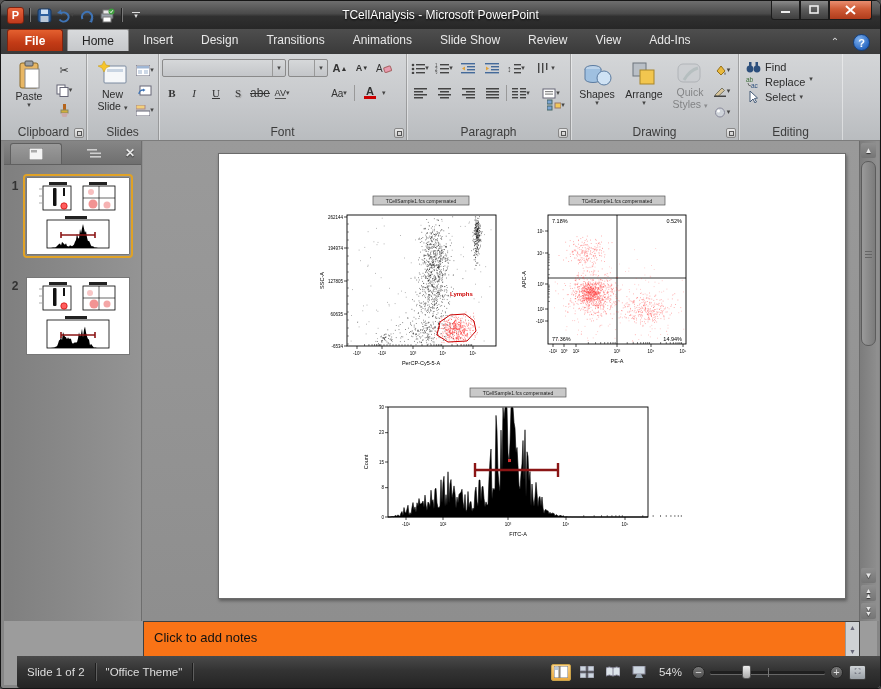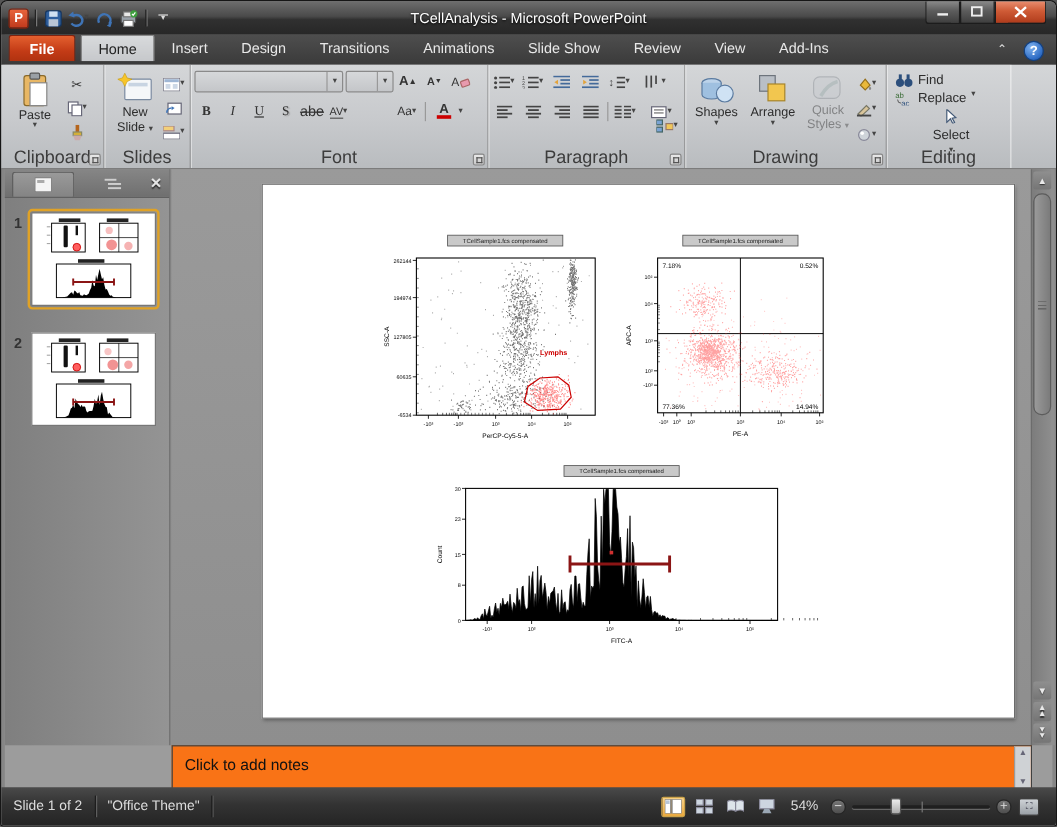--- a/index.html
+++ b/index.html
@@ -35,21 +35,21 @@
   .tabrow-right { position:absolute; right:10px; bottom:3px; display:flex; align-items:center; gap:8px; }
   .chev-btn { color:#ddd; font-size:10px; width:20px; height:15px; text-align:center; line-height:13px; border-radius:2px; }
   .help-btn { width:17px; height:17px; border-radius:50%; background:radial-gradient(circle at 35% 30%, #7fb2ef, #2d6bc4 70%, #1c4e9a);
     border:1px solid #14407e; color:#fff; font-size:11px; font-weight:bold; display:flex; align-items:center; justify-content:center; }
 
   
   .ribbon { position:absolute; left:0; top:53px; right:0; height:87px;
     background:linear-gradient(#d4d6d8,#c7c9cc 55%,#b9bcbf); border-bottom:1px solid #7c7c7c; display:flex; }
   .rgroup { position:relative; height:100%; padding:3px 3px 17px 3px;
     border-right:1px solid rgba(120,120,120,.55); box-shadow:1px 0 0 rgba(255,255,255,.45); }
-  .rgroup-label { position:absolute; left:0; right:0; bottom:0; height:16px; font-size:15px; color:#3c3c3c;
+  .rgroup-label { position:absolute; left:0; right:0; bottom:0; height:16px; font-size:12px; color:#3c3c3c;
     text-align:center; line-height:16px; }
   .launcher { position:absolute; right:2px; bottom:2px; width:10px; height:10px; border:1px solid #888; border-radius:2px;
     background:linear-gradient(#e9e9e9,#c9c9c9); }
   .launcher:after { content:""; position:absolute; left:2px; top:2px; width:4px; height:4px; border-left:1px solid #555; border-top:1px solid #555; }
   .launcher:before { content:""; position:absolute; right:1px; bottom:1px; width:4px; height:4px; border-right:1px solid #555; border-bottom:1px solid #555; }
   .bigbtn { display:flex; flex-direction:column; align-items:center; justify-content:flex-start; width:50px; height:66px; border-radius:3px; padding-top:3px; font-size:10.5px; color:#2c2c2c; text-align:center; line-height:12px; }
   .smallbtn { width:20px; height:18px; display:flex; align-items:center; justify-content:center; border-radius:2px; font-size:11px; color:#333; }
   .dis { opacity:.45; }
   .drop { font-size:7px; color:#444; line-height:6px; }
   .combo { height:18px; border:1px solid #8a8a8a; background:linear-gradient(#d6d8da,#c4c6c9); border-radius:2px; display:flex; align-items:center; justify-content:flex-end; }
@@ -81,21 +81,21 @@
   .sc-thumb:after { content:""; position:absolute; left:3px; right:3px; top:50%; height:7px; margin-top:-3px;
     background:repeating-linear-gradient(#666 0 1px, transparent 1px 3px); }
 
   
   .notes { position:absolute; left:142px; top:620px; width:717px; height:37px; background:#f97316; border:1px solid #404040; }
   .notes-text { padding:8px 0 0 10px; font-size:13px; color:#111; }
   .notes-scroll { position:absolute; right:0; top:0; width:14px; height:100%; background:#cfd2d5; border-left:1px solid #9a9a9a;
     display:flex; flex-direction:column; justify-content:space-between; align-items:center; font-size:7px; color:#667; padding:2px 0; }
 
   
-  .statusbar { position:absolute; left:0; bottom:0; right:0; height:32px; border-radius:0 0 3px 3px;
+  .statusbar { position:absolute; left:16px; bottom:0; right:0; height:32px; border-radius:0 0 3px 3px;
     background:linear-gradient(#4a4a4a,#333 45%,#242424); display:flex; align-items:center; color:#ddd; font-size:11.5px; }
   .sb-item { padding:0 10px; }
   .sb-sep { width:1px; height:18px; background:#1d1d1d; box-shadow:1px 0 0 #5e5e5e; }
   .sb-right { margin-left:auto; display:flex; align-items:center; gap:6px; padding-right:14px;padding-left:28px; }
   .viewbtn { width:20px; height:17px; display:flex; align-items:center; justify-content:center; border-radius:2px; }
   .viewbtn.active { background:linear-gradient(#f8d187,#eaa93e); border:1px solid #caa24a; }
   .zoom-slider { display:flex; align-items:center; gap:5px; }
   .zs-track { position:relative; width:115px; height:3px; background:#1f1f1f; border-radius:2px; box-shadow:0 1px 0 #666; }
   .zs-tick { position:absolute; left:50%; top:-3px; width:1px; height:9px; background:#777; }
   .zs-thumb { position:absolute; left:32px; top:-6px; width:9px; height:14px; background:linear-gradient(#eee,#aaa);
@@ -505,21 +505,21 @@
         </div>
         <div style="display:flex;align-items:flex-start;gap:4px;font-size:11px;color:#2c2c2c;">
           <svg width="15" height="12">
               <text x="0" y="6" font-size="6.5" fill="#3a6c36">ab</text>
               <text x="5" y="12" font-size="6.5" fill="#2c4f7c">ac</text>
               <path d="M2 7 q0 3 3 3" stroke="#555" fill="none" stroke-width=".8"></path>
             </svg>
           <span>Replace</span>
             <span class="drop">▾</span>
         </div>
-        <div style="display:flex;align-items:center;gap:4px;font-size:11px;color:#2c2c2c;flex-direction:column;">
+        <div style="display:flex;align-items:center;gap:4px;font-size:11px;color:#2c2c2c;">
           <svg width="15" height="12">
               <polygon points="4,0 4,11 7,8 9,12 10.5,11 8.5,7.5 11.5,7" fill="#fff" stroke="#445a77"></polygon>
             </svg>
           <span>Select</span>
             <span class="drop">▾</span>
         </div>
       </div>
       <div class="rgroup-label">Editing</div>
     </div>
   </div>

